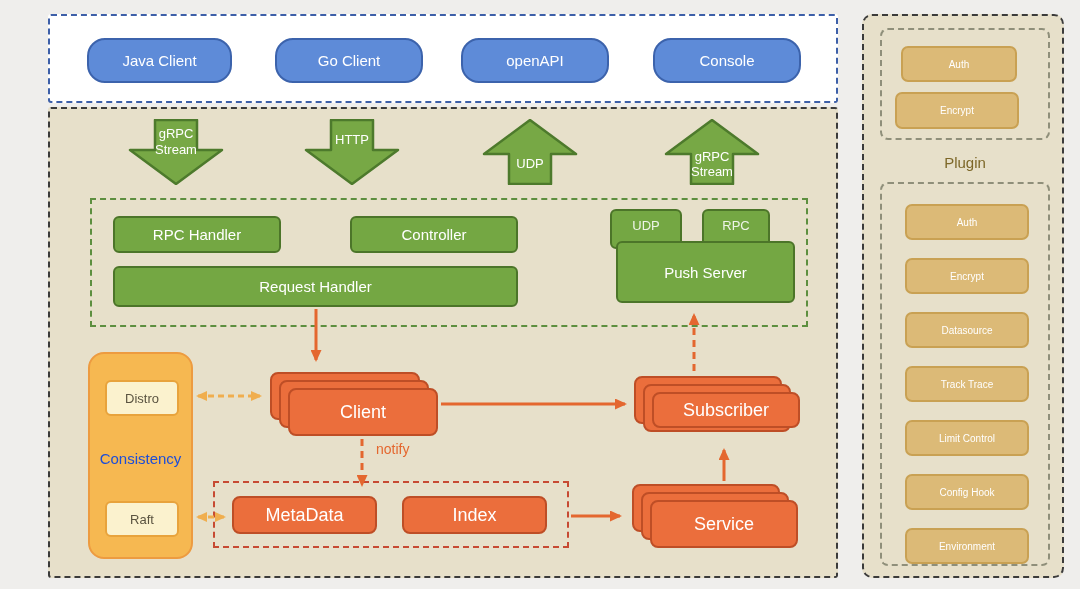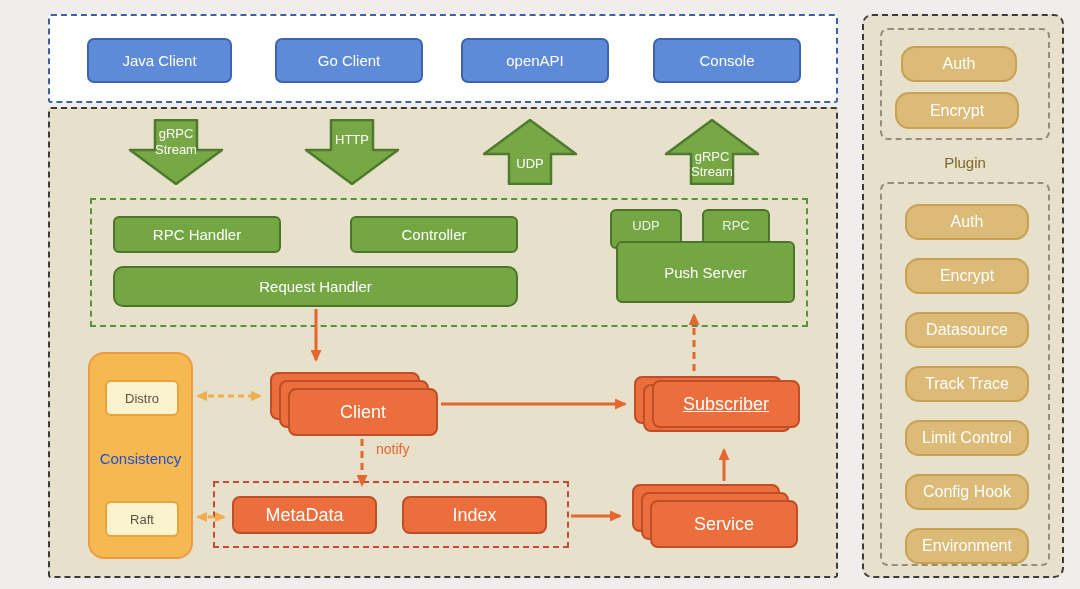--- a/index.html
+++ b/index.html
@@ -1,23 +1,23 @@
 <!DOCTYPE html>
 <html><head>
 <meta charset="utf-8">
 <style>
   * { margin:0; padding:0; box-sizing:border-box; }
   body { background:#efeeec; font-family:"Liberation Sans", sans-serif; }
   .stage { position:relative; width:1080px; height:589px; background:#efeeec; overflow:hidden; }
   .abs { position:absolute; }
   .box { display:flex; align-items:center; justify-content:center; color:#fff; text-align:center; }
-  .blue-box   { background:#5E8BD8; border:2px solid #3C63AC; border-radius:7px; font-size:15px; }
+  .blue-box   { background:#5E8BD8; border:2px solid #3C63AC; border-radius:18px; font-size:15px; }
   .green-box  { background:#74A743; border:2px solid #4C7529; border-radius:6px; font-size:15px; }
   .orange-box { background:#EB6E3C; border:2px solid #BE4E26; border-radius:8px; font-size:18px; }
-  .tan-box    { background:#DCBA77; border:2px solid #C9A153; border-radius:14px; font-size:16px; }
+  .tan-box    { background:#DCBA77; border:2px solid #C9A153; border-radius:7px; font-size:10px; }
   .cream-box  { background:#FBF2CE; border:2px solid #E8A33C; border-radius:6px; color:#5a5340; font-size:13px; }
   .top-strip  { left:48px; top:14px; width:790px; height:89px; background:#ffffff; border:2px dashed #3D5FA8; border-radius:3px; }
   .main-area  { left:48px; top:107px; width:790px; height:471px; background:#E7E0CA; border:2px dashed #3b3b3b; border-radius:3px; }
   .right-panel{ left:862px; top:14px; width:202px; height:564px; background:#E7E0CA; border:2px dashed #3b3b3b; border-radius:10px; }
   .inner-dash-gray  { border:2px dashed #8f8f7a; border-radius:8px; }
   .inner-dash-green { border:2px dashed #5d8f3f; }
   .inner-dash-red   { border:2px dashed #C74A32; }
   .arrow-wrap { width:96px; height:66px; }
   .arrow-label { position:absolute; left:18px; width:60px; text-align:center; color:#fff; font-size:13px; line-height:1.2; }
   .stack { }
@@ -91,21 +91,21 @@
   <div class="abs box green-box tab-label" style="left:610px; top:209px; width:72px; height:40px; z-index:1;">
     <span>UDP</span>
   </div>
   <div class="abs box green-box tab-label" style="left:702px; top:209px; width:68px; height:40px; z-index:1;">
     <span>RPC</span>
   </div>
   <div class="abs box green-box" style="left:596px; top:241px; width:179px; height:62px; z-index:2;margin-left:20px;">
     <span>Push Server</span>
   </div>
 
-  <div class="abs box green-box" style="left:113px; top:266px; width:405px; height:41px;border-radius:10px;">
+  <div class="abs box green-box" style="left:113px; top:266px; width:405px; height:41px;">
     <span>Request Handler</span>
   </div>
 
   <div class="abs consistency" style="left:88px; top:352px; width:105px; height:207px;">
     <div class="abs box cream-box" style="left:15px; top:26px; width:74px; height:36px;">
       <span>Distro</span>
     </div>
     <div class="consistency-title" style="top:96px;">Consistency</div>
     <div class="abs box cream-box" style="left:15px; top:147px; width:74px; height:36px;">
       <span>Raft</span>
@@ -116,21 +116,21 @@
     <div class="layer box orange-box" style="left:0; top:0; width:150px; height:48px;"></div>
     <div class="layer box orange-box" style="left:9px; top:8px; width:150px; height:48px;"></div>
     <div class="layer box orange-box" style="left:18px; top:16px; width:150px; height:48px;">
       <span>Client</span>
     </div>
   </div>
 
   <div class="abs stack" style="left:634px; top:376px; width:166px; height:64px;">
     <div class="layer box orange-box" style="left:0; top:0; width:148px; height:48px;"></div>
     <div class="layer box orange-box" style="left:9px; top:8px; width:148px; height:48px;"></div>
-    <div class="layer box orange-box" style="left:18px; top:4px; width:148px; height:48px;text-decoration:underline;">
+    <div class="layer box orange-box" style="left:18px; top:16px; width:148px; height:36px;">
       <span>Subscriber</span>
     </div>
   </div>
 
   <div class="abs notify-label" style="left:376px; top:441px;">notify</div>
 
   <div class="abs inner-dash-red" style="left:213px; top:481px; width:356px; height:67px;"></div>
   <div class="abs box orange-box" style="left:232px; top:496px; width:145px; height:38px;">
     <span>MetaData</span>
   </div>

